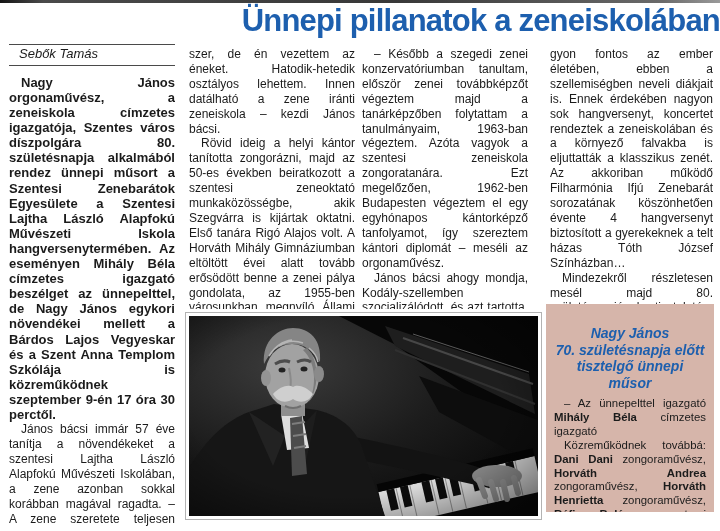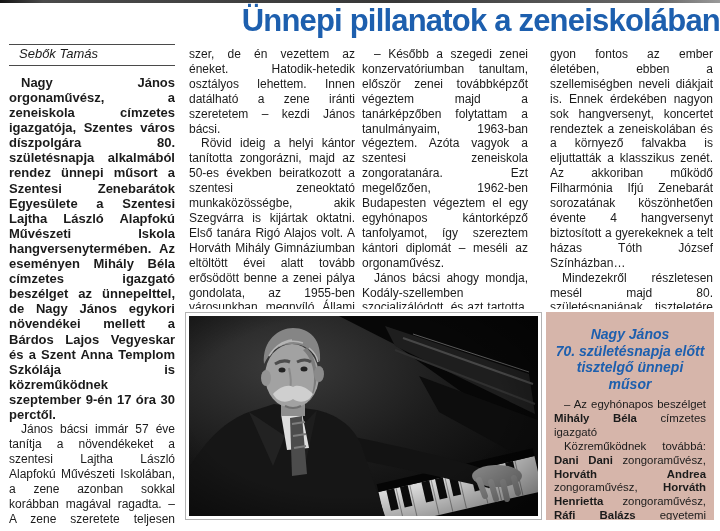--- a/index.html
+++ b/index.html
@@ -17,43 +17,43 @@
   .col3{left:362px;top:47px;height:262px;overflow:hidden;}
   .col4{left:550px;top:47px;width:163px;height:262px;overflow:hidden;}
   .byline{border-top:1px solid #4a4a4a;border-bottom:1px solid #4a4a4a;
     padding:2px 0 3px 10px;font-style:italic;font-size:13px;text-align:left;margin-bottom:9px;}
   .col p{margin:0;text-indent:12px;}
   .col p.cont{text-indent:0;}
   .lead{font-weight:bold;font-size:13px;line-height:15.1px;}
   .photo-frame{position:absolute;left:185px;top:312px;width:357px;height:208px;
     box-sizing:border-box;background:#fff;border:1px solid #b3b3b3;padding:3px;}
   .photo-frame svg{display:block;}
-  .infobox{position:absolute;left:546px;top:312px;width:168px;height:208px;
-    box-sizing:border-box;background:#d6b5aa;padding:13px 8px;overflow:hidden;}
+  .infobox{position:absolute;left:546px;top:304px;width:168px;height:208px;
+    box-sizing:border-box;background:#d6b5aa;padding:20px 8px;overflow:hidden;}
   .infobox h2{margin:1px 0 6px;color:#1d5fae;font-style:italic;font-weight:bold;
     font-size:14px;line-height:16.5px;text-align:center;}
   .infobox h2 span{display:block;}
   .infobox p{margin:0;font-size:11.4px;line-height:13.9px;text-align:justify;text-indent:10px;}
   .b{font-weight:bold;}
 </style>
 </head>
 <body>
 
 <div class="top-strip"></div>
 
 <h1 class="headline">Ünnepi pillanatok a zeneiskolában</h1>
 
 <div class="col col1">
   <div class="byline">Sebők Tamás</div>
   <p class="lead">Nagy János orgonaművész, a zeneiskola címzetes igazgatója, Szentes város díszpolgára 80. születésnapja alkalmából rendez ünnepi műsort a Szentesi Zenebarátok Egyesülete a Szentesi Lajtha László Alapfokú Művészeti Iskola hangversenytermében. Az eseményen Mihály Béla címzetes igazgató beszélget az ünnepelttel, de Nagy János egykori növendékei mellett a Bárdos Lajos Vegyeskar és a Szent Anna Templom Szkólája is közreműködnek szeptember 9-én 17 óra 30 perctől.</p>
   <p>János bácsi immár 57 éve tanítja a növendékeket a szentesi Lajtha László Alapfokú Művészeti Iskolában, a zene azonban sokkal korábban magával ragadta. – A zene szeretete teljesen véletlenül jött az életembe. A családi körülmények elsősorban nem azt diktálták, hogy én zongorázni tanuljak. Templomba viszont jártam, ministráltam és a templomi kórusban énekeltem. A szegvári kápolnában nem volt hang-</p>
 </div>
 
 <div class="col col2">
-  <p class="cont">szer, de én vezettem az éneket. Hatodik-hetedik osztályos lehettem. Innen datálható a zene iránti szeretetem – kezdi János bácsi.</p>
+  <p class="cont">szer, de én vezettem az éneket. Hatodik-hetedik osztályos lehettem. Innen datálható a zene iránti zeneiskola – kezdi János bácsi.</p>
   <p>Rövid ideig a helyi kántor tanította zongorázni, majd az 50-es években beiratkozott a szentesi zeneoktató munkaközösségbe, akik Szegvárra is kijártak oktatni. Első tanára Rigó Alajos volt. A Horváth Mihály Gimnáziumban eltöltött évei alatt tovább erősödött benne a zenei pálya gondolata, az 1955-ben városunkban megnyíló Állami Zeneiskolában tanult Blankenstein János kezei alatt.</p>
 </div>
 
 <div class="col col3">
   <p>– Később a szegedi zenei konzervatóriumban tanultam, először zenei továbbképzőt végeztem majd a tanárképzőben folytattam a tanulmányaim, 1963-ban végeztem. Azóta vagyok a szentesi zeneiskola zongoratanára. Ezt megelőzően, 1962-ben Budapesten végeztem el egy egyhónapos kántorképző tanfolyamot, így szereztem kántori diplomát – meséli az orgonaművész.</p>
   <p>János bácsi ahogy mondja, Kodály-szellemben szocializálódott, és azt tartotta, hogy a zene - különösen a klasszikus zene - na-</p>
 </div>
 
 <div class="col col4">
   <p class="cont">gyon fontos az ember életében, ebben a szellemiségben neveli diákjait is. Ennek érdekében nagyon sok hangversenyt, koncertet rendeztek a zeneiskolában és a környező falvakba is eljuttatták a klasszikus zenét. Az akkoriban működő Filharmónia Ifjú Zenebarát sorozatának köszönhetően évente 4 hangversenyt biztosított a gyerekeknek a telt házas Tóth József Színházban…</p>
@@ -141,15 +141,15 @@
     <rect width="349" height="200" fill="url(#vignette)"></rect>
   </svg>
 </div>
 
 <aside class="infobox">
   <h2>
     <span>Nagy János</span>
     <span>70. születésnapja előtt</span>
     <span>tisztelgő ünnepi műsor</span>
   </h2>
-  <p><span>– Az egyhónapos beszélget </span><span class="b">Mihály Béla</span><span> címzetes igazgató</span></p>
+  <p><span>– Az ünnepelttel igazgató </span><span class="b">Mihály Béla</span><span> címzetes igazgató</span></p>
   <p><span>Közreműködnek továbbá: </span><span class="b">Dani Dani</span><span> zongoraművész, </span><span class="b">Horváth Andrea</span><span> zongoraművész, </span><span class="b">Horváth Henrietta</span><span> zongoraművész, </span><span class="b">Ráfi Balázs</span><span> egyetemi hallgató, </span><span class="b">Bárdos Lajos Vegyeskar</span></p>
 </aside>
 
 </body></html>

